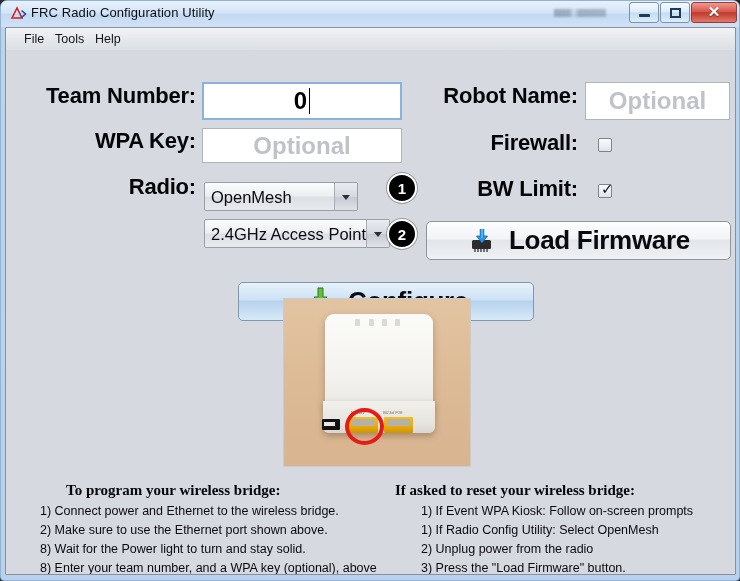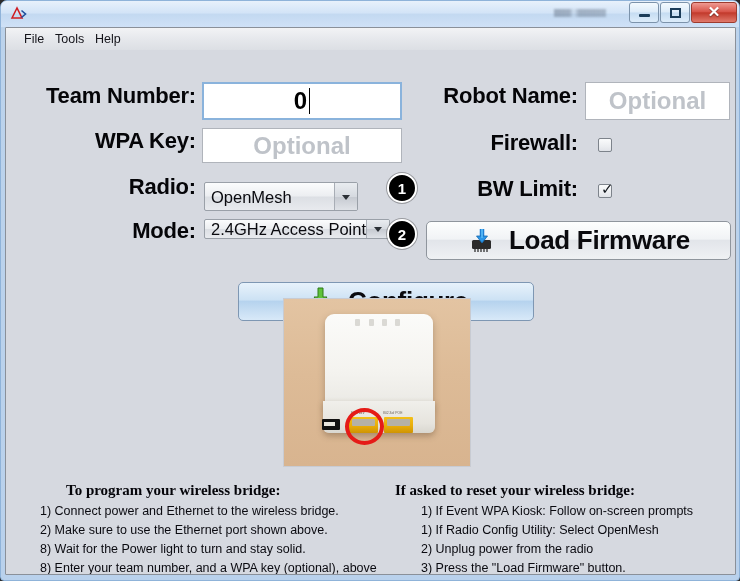--- a/index.html
+++ b/index.html
@@ -340,20 +340,21 @@
 
 <div id="window">
 
   <div id="titlebar">
     <div id="title-icon">
       <svg width="17" height="16" viewBox="0 0 17 16">
         <path d="M2 12 L7 2 L12 12 Z" fill="none" stroke="#cf2026" stroke-width="1.6"></path>
         <path d="M11.5 4.5 L15.5 8 L11.5 11.5" fill="none" stroke="#1f4f9c" stroke-width="1.6"></path>
       </svg>
     </div>
+    <div id="title-text">FRC Radio Configuration Utility</div>
     <div id="title-smudge"></div>
 
     <div class="winbtn" id="btn-min">
       <span class="glyph">
           <span class="min-mark"></span>
         </span>
     </div>
     <div class="winbtn" id="btn-max">
       <span class="glyph">
           <span class="max-mark"></span>
@@ -372,40 +373,39 @@
       <div class="menu-item" style="left:13px">File</div>
       <div class="menu-item" style="left:44px">Tools</div>
       <div class="menu-item" style="left:84px">Help</div>
     </div>
 
     <div id="client">
 
       <div class="flabel" style="left:10px; top:33px; width:180px;">Team Number:</div>
       <div class="flabel" style="left:10px; top:78px; width:180px;">WPA Key:</div>
       <div class="flabel" style="left:10px; top:124px; width:180px;">Radio:</div>
-      <div class="flabel" style="left:10px; top:168px; width:180px;">Mode:</div>
 
       <div class="tinput focused" id="team-number-input" style="left:196px; top:32px; width:200px; height:38px; display:flex; align-items:center; justify-content:center;">
         <span>0</span>
           <span class="caret" style="position:relative; width:1px; height:26px; margin-left:2px;"></span>
       </div>
 
       <div class="tinput plain" style="left:196px; top:78px; width:200px; height:35px; display:flex; align-items:center; justify-content:center;">
         <span>Optional</span>
       </div>
 
       <div class="combo" style="left:198px; top:132px; width:154px; height:29px;">
         <span class="combo-text">OpenMesh</span>
         <span class="combo-arrowbox">
           <span class="combo-arrow"></span>
         </span>
       </div>
       <div class="badge" style="left:381px; top:153px; transform:translateY(-30px);">1</div>
 
-      <div class="combo" style="left:198px; top:169px; width:186px; height:20px;">
+      <div class="combo" style="left:198px; top:169px; width:186px; height:29px;">
         <span class="combo-text">2.4GHz Access Point</span>
         <span class="combo-arrowbox">
           <span class="combo-arrow"></span>
         </span>
       </div>
       <div class="badge" style="left:381px; top:169px;">2</div>
 
       <div class="flabel" style="left:400px; top:33px; width:172px;">Robot Name:</div>
       <div class="tinput plain" style="left:579px; top:32px; width:145px; height:38px; display:flex; align-items:center; justify-content:center;">
         <span>Optional</span>

